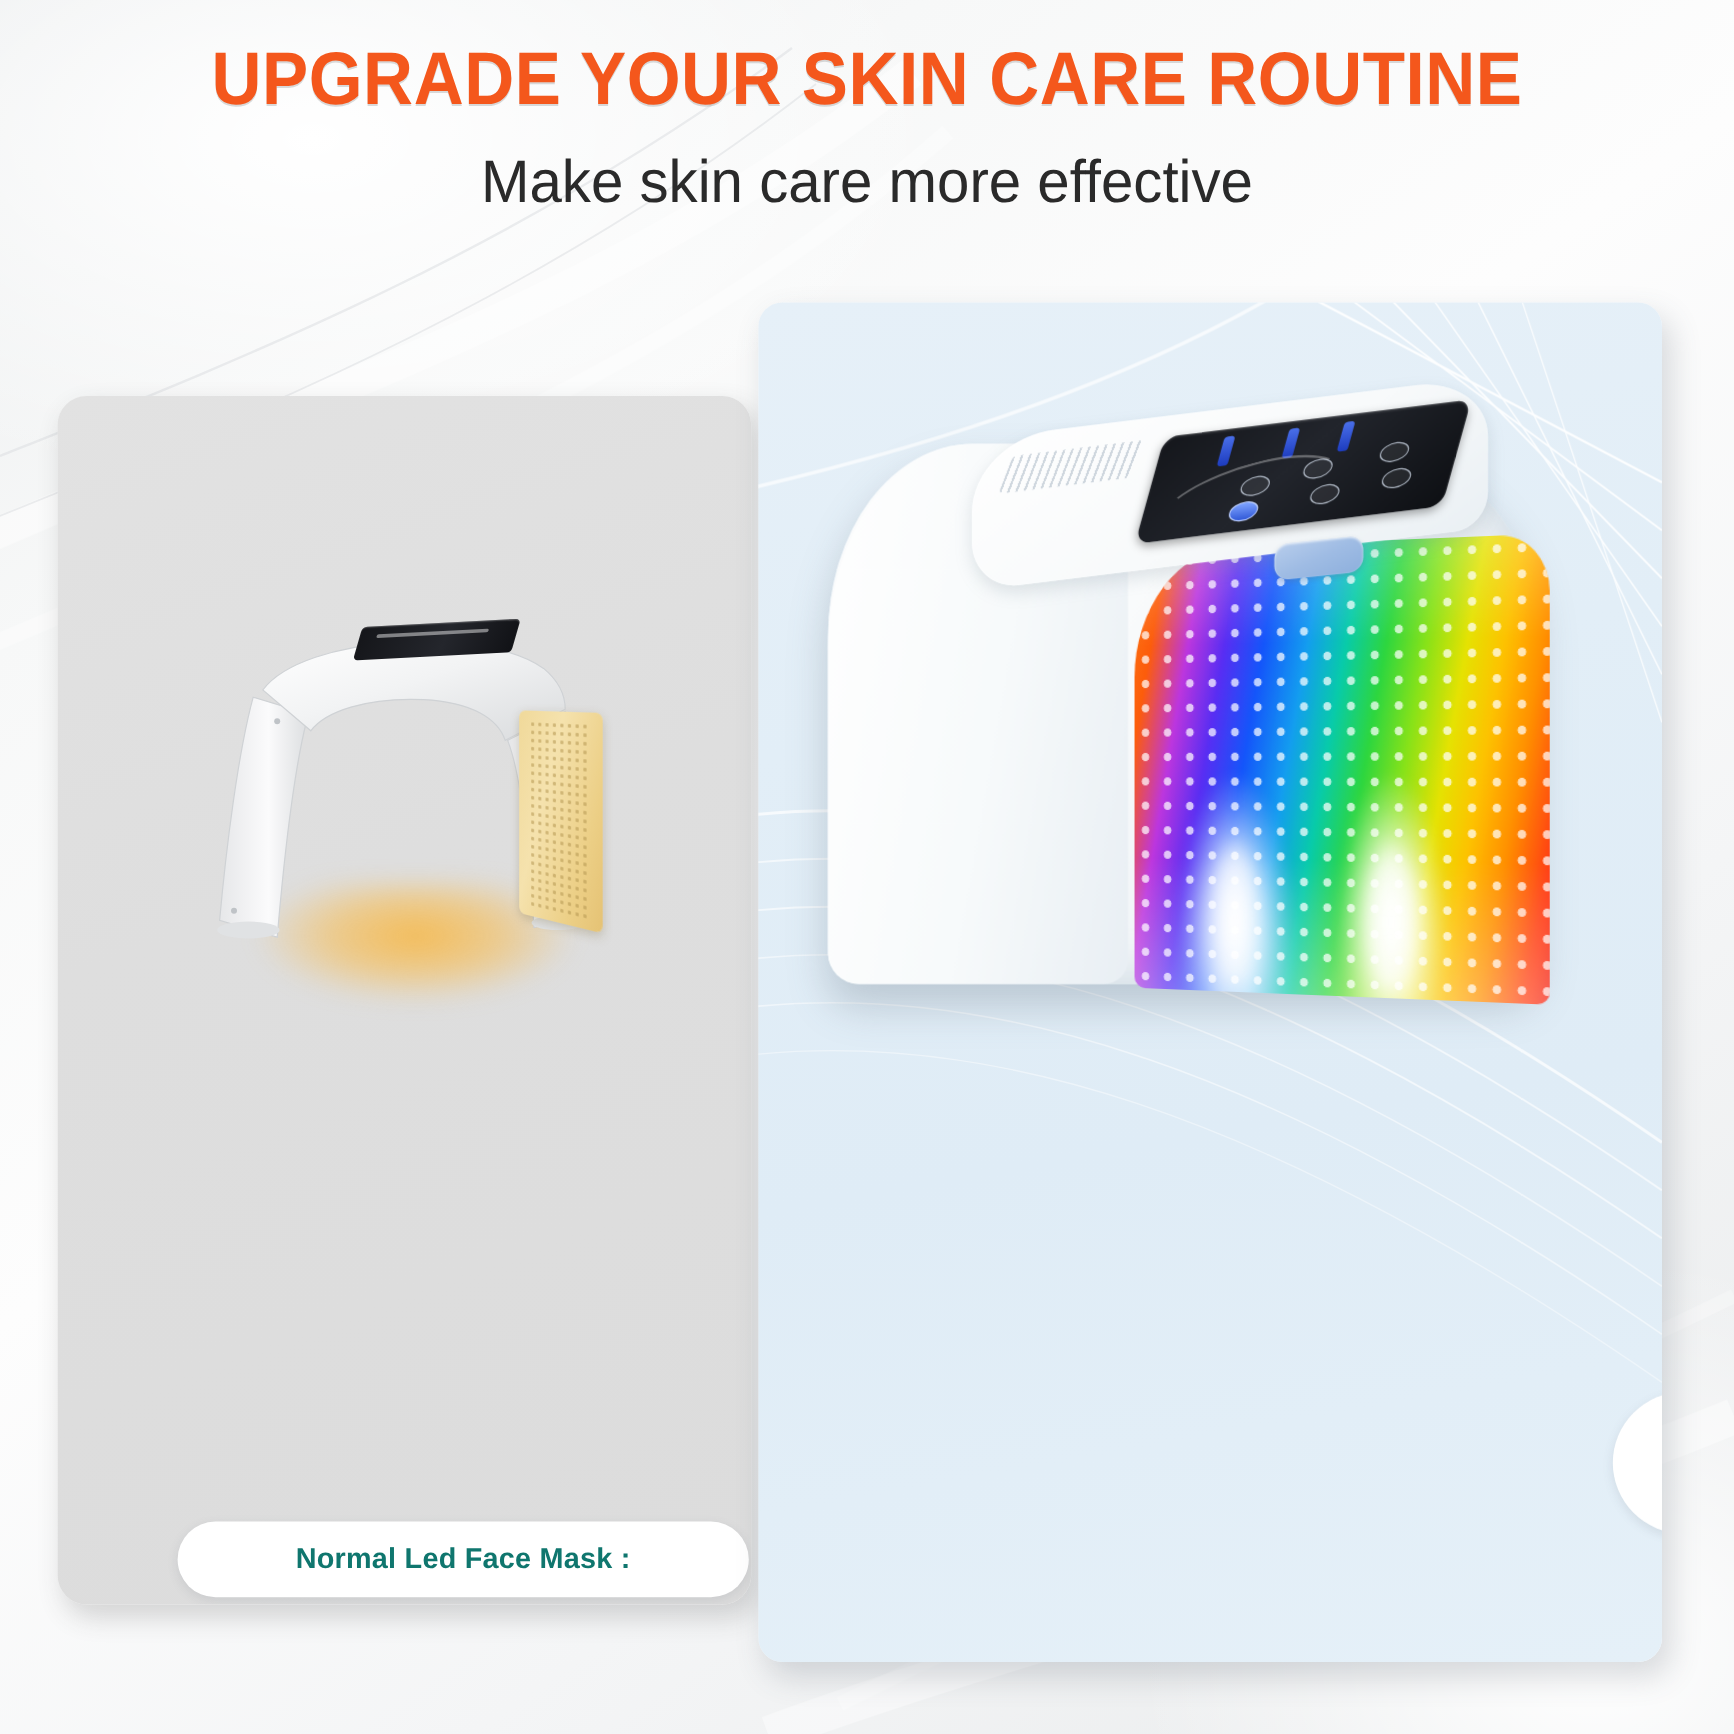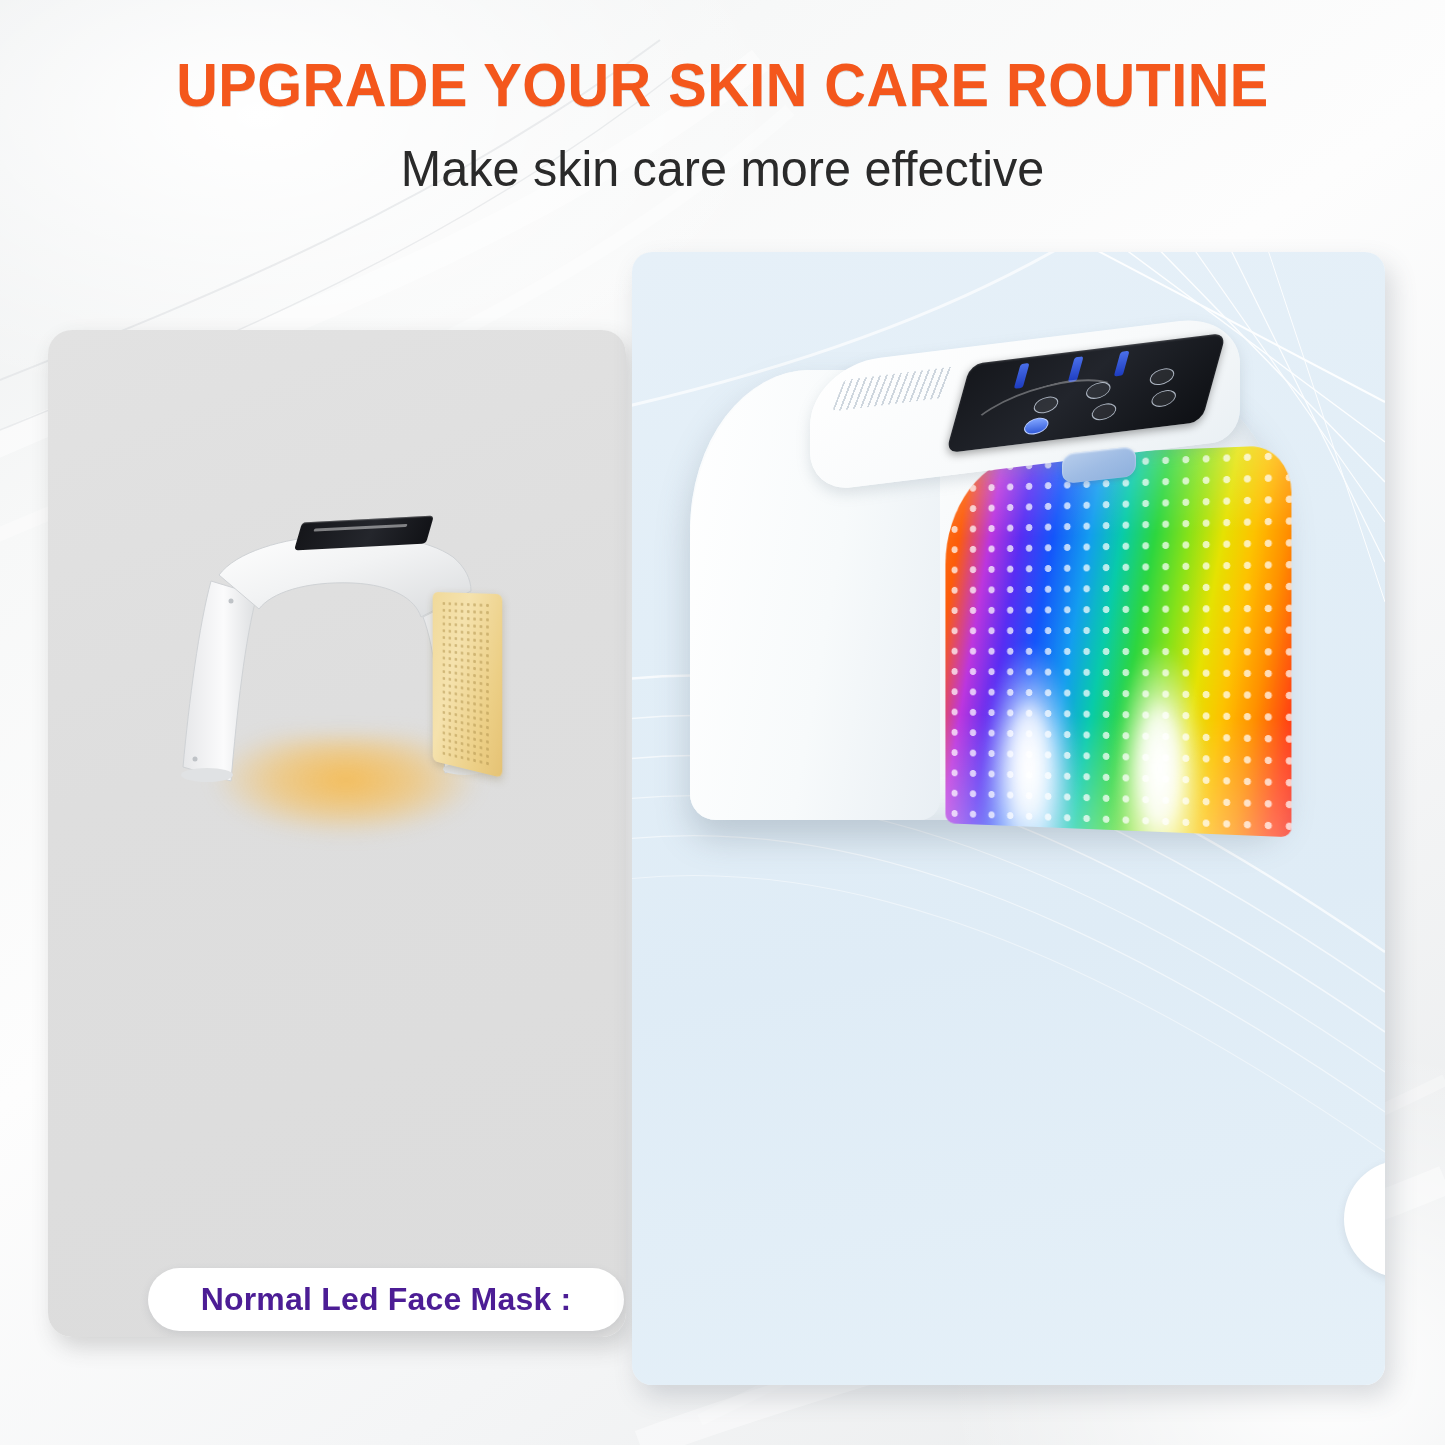--- a/index.html
+++ b/index.html
@@ -9,21 +9,21 @@
     background:
       radial-gradient(ellipse 900px 500px at 18% 8%, #ffffff 0%, rgba(255,255,255,0) 60%),
       radial-gradient(ellipse 700px 600px at 92% 95%, #ffffff 0%, rgba(255,255,255,0) 55%),
       linear-gradient(145deg,#eceeef 0%,#f7f8f8 22%,#fdfdfd 45%,#f4f5f6 70%,#e9ebec 100%);
     position:relative; overflow:hidden;
   }
   
   .bg-swoosh{position:absolute; inset:0; pointer-events:none; z-index:0;}
 
   
-  .header{position:absolute; left:0; right:0; top:52px; text-align:center; z-index:5;}
+  .header{position:absolute; left:0; right:0; top:34px; text-align:center; z-index:5;}
   .title{
     font-size:62px; font-weight:bold; letter-spacing:0.5px;
     color:#F4571C; line-height:1.06;
     transform:scaleX(0.93); transform-origin:center;
     text-shadow:0 1px 0 rgba(150,150,150,.35);
   }
   .subtitle{
     margin-top:22px; font-size:50px; color:#2a2a2a; font-weight:400;
     transform:scaleX(0.97); transform-origin:center;
   }
@@ -167,21 +167,21 @@
   }
 
   
   .pill{
     position:absolute; background:#ffffff; border-radius:999px;
     display:flex; align-items:center; justify-content:center;
     box-shadow:0 3px 9px rgba(90,100,115,.14);
     z-index:6;
   }
   .pill-left{ left:100px; top:938px; width:476px; height:63px; }
-  .pill-left span{ font-size:32px; font-weight:bold; color:#4c1d95; letter-spacing:.2px; }
+  .pill-left span{ font-size:24px; font-weight:bold; color:#0f766e; letter-spacing:.2px; }
   .pill-right{ left:712px; top:908px; width:597px; height:118px; flex-direction:column; }
 </style>
 </head>
 <body>
 
 <svg class="bg-swoosh" width="1445" height="1445" viewBox="0 0 1445 1445" preserveAspectRatio="none">
   <g stroke="#ffffff" fill="none" opacity="0.85">
     <path d="M-60 470 C 250 330, 520 250, 760 60" stroke-width="26" opacity="0.55"></path>
     <path d="M-60 560 C 260 420, 540 330, 790 110" stroke-width="14" opacity="0.4"></path>
     <path d="M1445 1180 C 1180 1290, 900 1350, 640 1445" stroke-width="30" opacity="0.5"></path>

